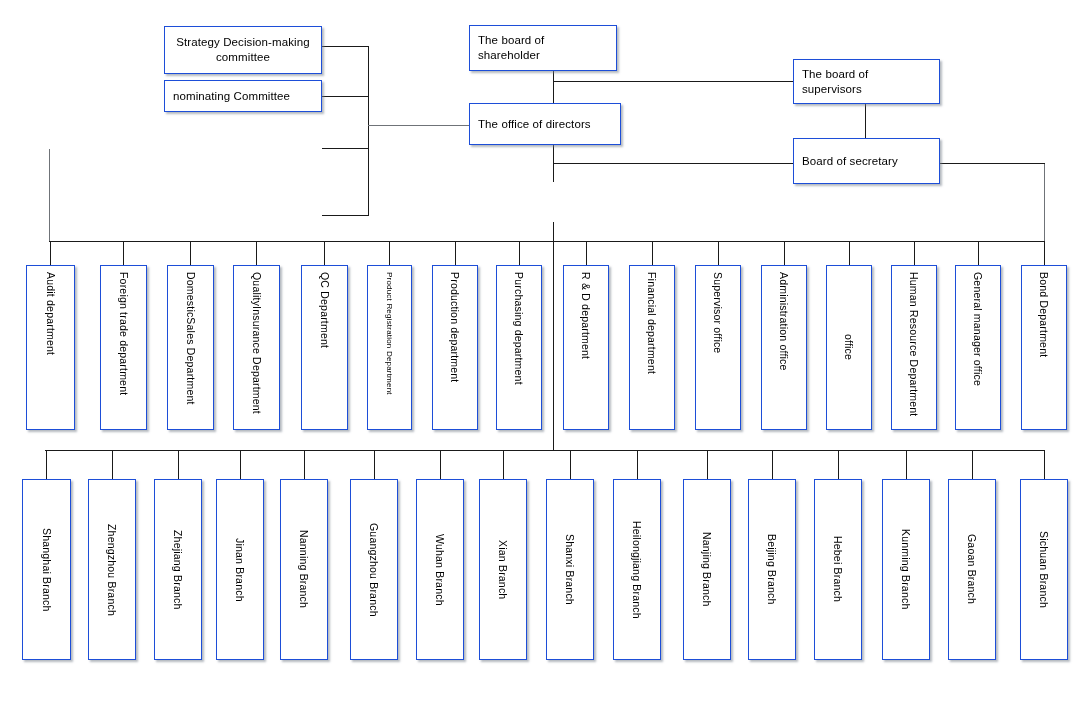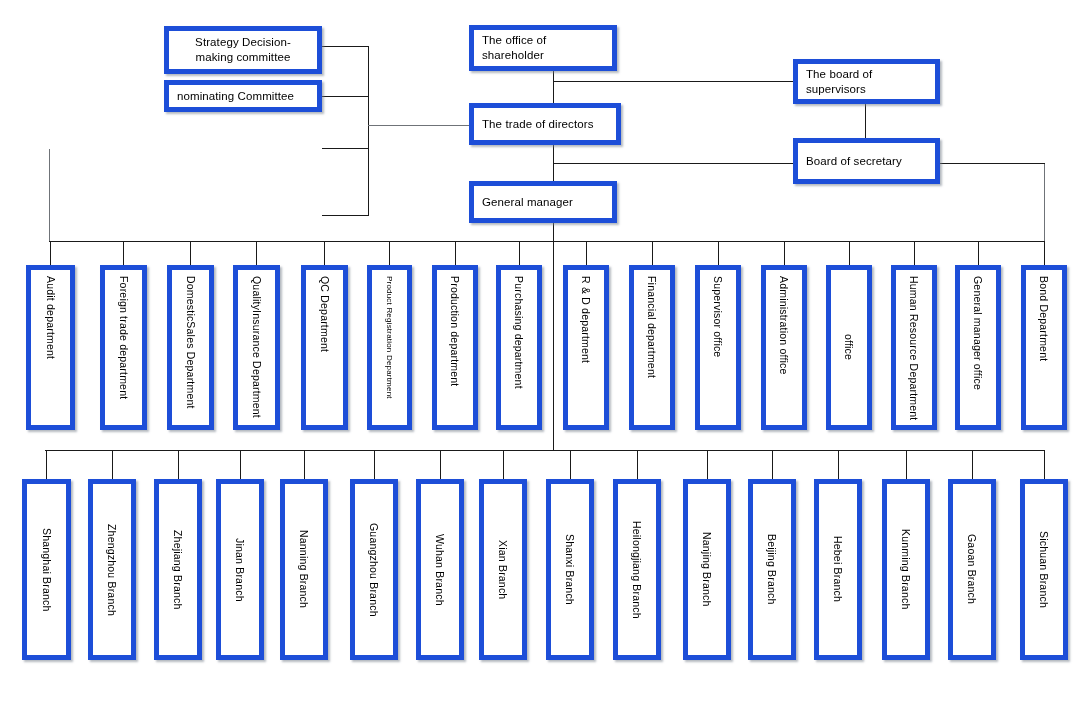--- a/index.html
+++ b/index.html
@@ -15,21 +15,21 @@
     position: relative;
     width: 1090px;
     height: 703px;
     overflow: hidden;
     background: #ffffff;
   }
   
   .box {
     position: absolute;
     box-sizing: border-box;
-    border: 5px solid #1d4ed8;
+    border: 1px solid #1d4ed8;
     background: #ffffff;
     box-shadow: 2px 2px 2px rgba(120,130,140,0.55);
     z-index: 3;
   }
   .box .label {
     display: block;
   }
   
   .hbox {
     display: flex;
@@ -135,30 +135,27 @@
   <div class="ln v" style="left:570px; top:450px; height:29px;"></div>
   <div class="ln v" style="left:637px; top:450px; height:29px;"></div>
   <div class="ln v" style="left:707px; top:450px; height:29px;"></div>
   <div class="ln v" style="left:772px; top:450px; height:29px;"></div>
   <div class="ln v" style="left:838px; top:450px; height:29px;"></div>
   <div class="ln v" style="left:906px; top:450px; height:29px;"></div>
   <div class="ln v" style="left:972px; top:450px; height:29px;"></div>
   <div class="ln v" style="left:1044px; top:450px; height:29px;"></div>
 
   <div class="box hbox" style="left:469px; top:25px; width:148px; height:46px;">
-    <span class="label">The office of shareholder</span>
+    <span class="label">The board of shareholder</span>
   </div>
 
   <div class="box hbox" style="left:469px; top:103px; width:152px; height:42px;">
-    <span class="label">The trade of directors</span>
-  </div>
-
-  <div class="box hbox" style="left:469px; top:181px; width:148px; height:42px;">
-    <span class="label">General    manager</span>
-  </div>
+    <span class="label">The office of directors</span>
+  </div>
+
 
   <div class="box hbox" style="left:793px; top:59px; width:147px; height:45px;">
     <span class="label">The board of supervisors</span>
   </div>
 
   <div class="box hbox" style="left:793px; top:138px; width:147px; height:46px;">
     <span class="label">Board of secretary</span>
   </div>
 
   <div class="box hbox center" style="left:164px; top:26px; width:158px; height:48px;">

